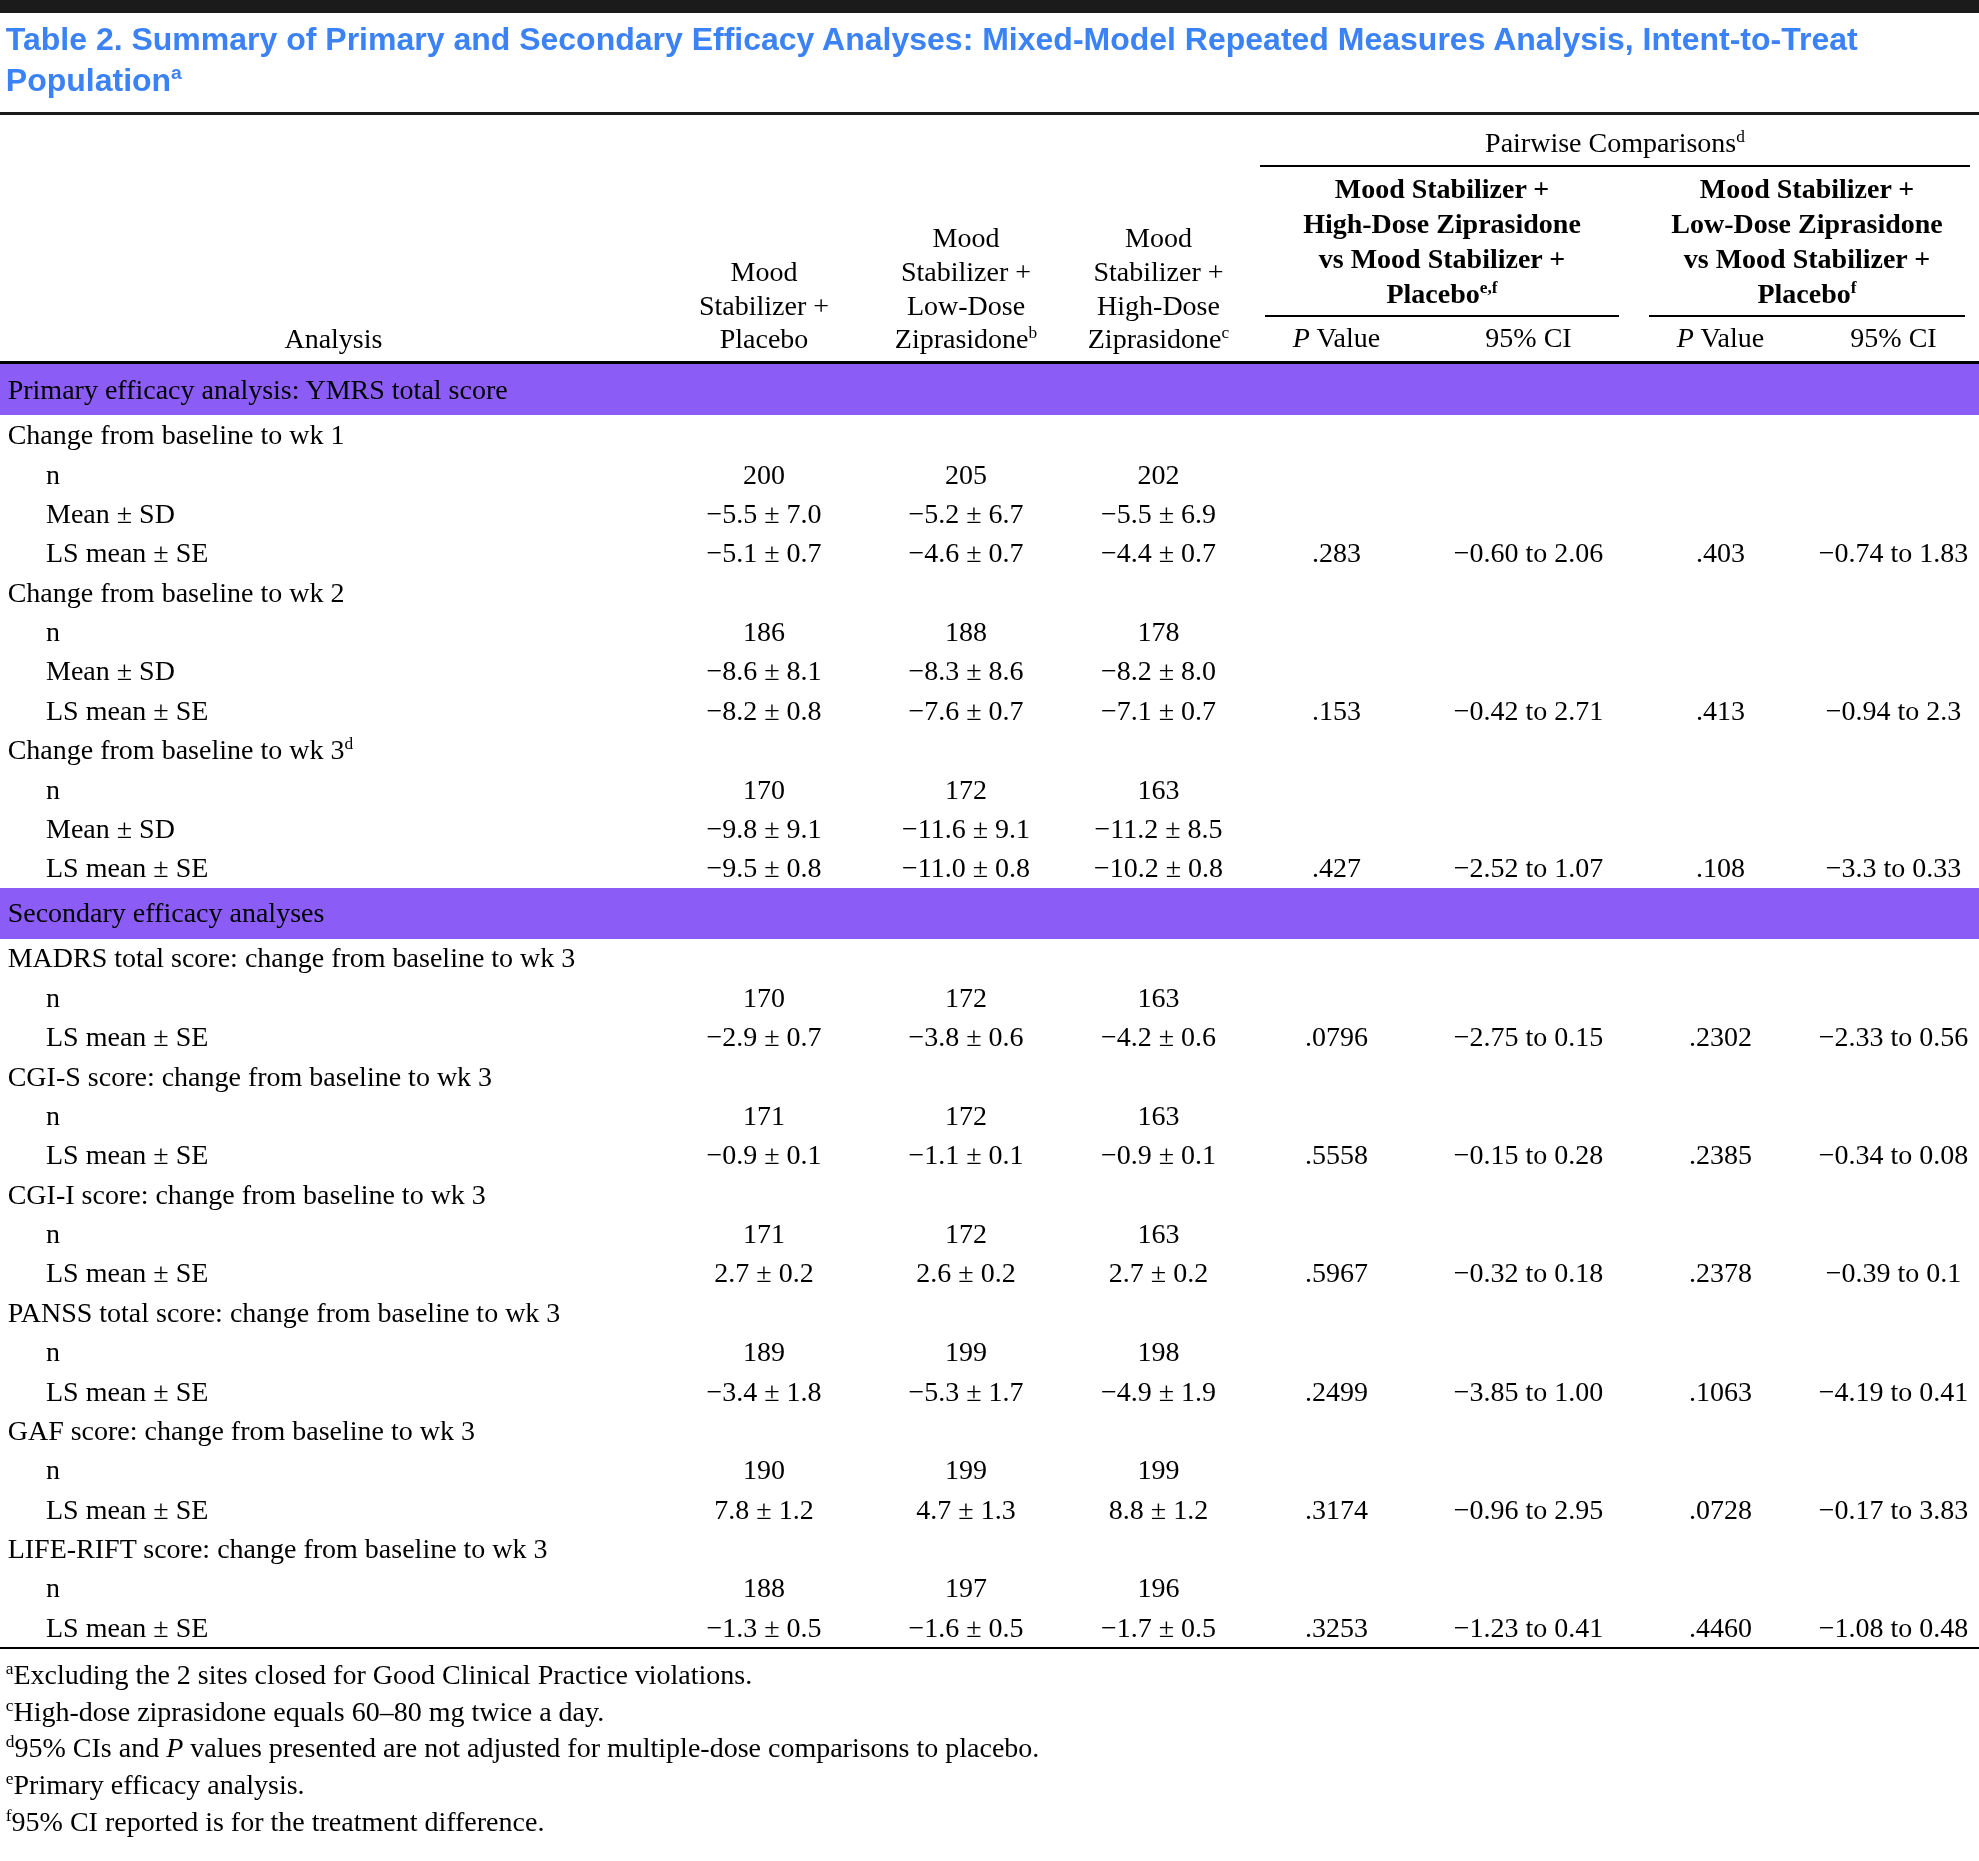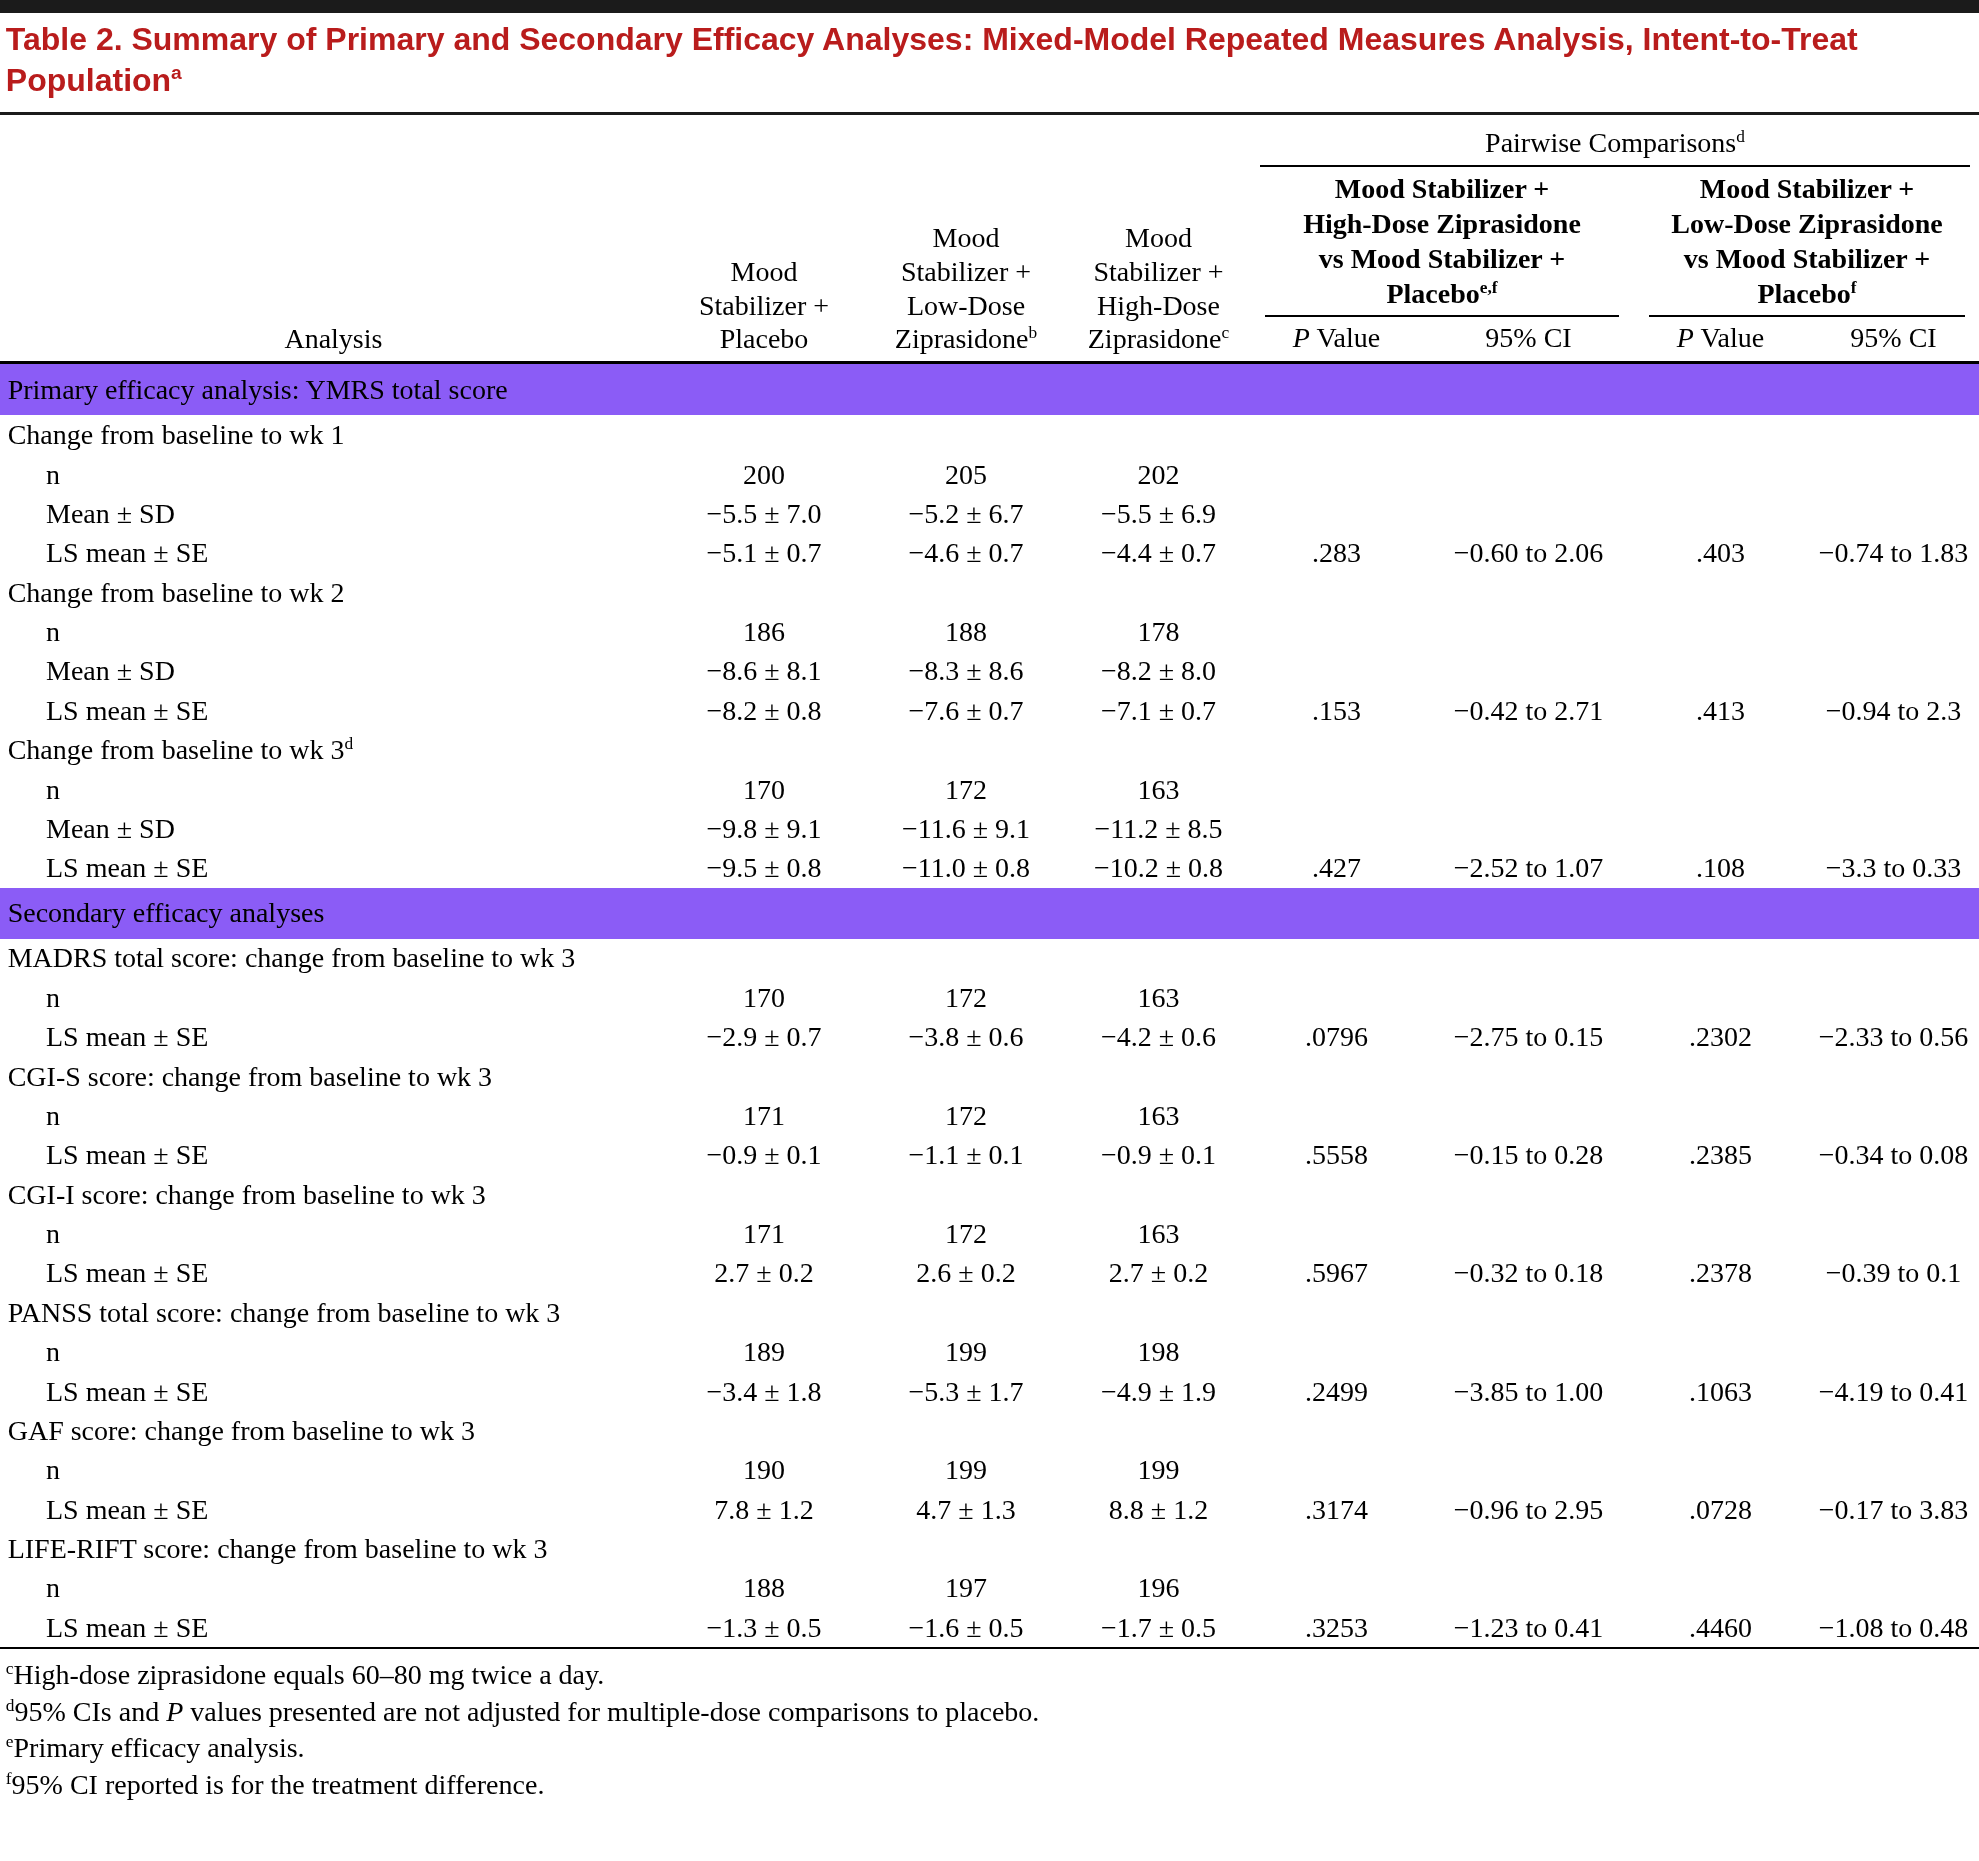--- a/index.html
+++ b/index.html
@@ -1,20 +1,20 @@
 <!DOCTYPE html>
 <html><head>
 <meta charset="utf-8">
 <style>
   html,body{margin:0;padding:0;background:#fff;color:#000;}
   body{width:1979px;font-family:"Liberation Serif","DejaVu Serif",serif;}
   .topbar{height:12.5px;background:#1b1b1b;}
   .title-block{padding:6.7px 9.6px 11.5px 5.8px;border-bottom:3.8px solid #1b1b1b;
     font-family:"Liberation Sans","DejaVu Sans",sans-serif;font-weight:700;
-    font-size:32px;line-height:1.27;color:#b91c1c;}
+    font-size:32px;line-height:1.27;color:#3b82f6;}
   .title-block sup{font-size:0.6em;}
   table.main{width:1979px;border-collapse:collapse;table-layout:fixed;
     font-size:28px;line-height:1.2;border-bottom:2.9px solid #000;}
   thead th{font-weight:normal;vertical-align:bottom;padding:0 3.8px 5.8px;}
   th.analysis{text-align:center;padding-left:7.7px;}
   th.treat{text-align:center;}
   .hdr-bottom{border-bottom:3.8px solid #000;}
   .pair-top{text-align:center;vertical-align:bottom;padding:11.5px 0 0;}
   .pair-top .inner{border-bottom:2.9px solid #000;margin:0 9.6px;padding-bottom:4.8px;}
   .pair-group{text-align:center;vertical-align:bottom;padding:1.9px 0 0;}
@@ -378,18 +378,19 @@
         <td class="val">−1.7 ± 0.5</td>
         <td class="val">.3253</td>
         <td class="val">−1.23 to 0.41</td>
         <td class="val">.4460</td>
         <td class="val">−1.08 to 0.48</td>
       </tr>
     </tbody>
 </table>
 
 <div class="footnotes">
+    <div class="fn"><sup>a</sup><span>Excluding the 2 sites closed for Good Clinical Practice violations.</span></div>
     <div class="fn"><sup>c</sup><span>High-dose ziprasidone equals 60–80 mg twice a day.</span></div>
     <div class="fn"><sup>d</sup><span>95% CIs and </span><span class="it">P</span><span> values presented are not adjusted for multiple-dose comparisons to placebo.</span></div>
     <div class="fn"><sup>e</sup><span>Primary efficacy analysis.</span></div>
     <div class="fn"><sup>f</sup><span>95% CI reported is for the treatment difference.</span></div>
   </div>
 
 
 </body></html>

